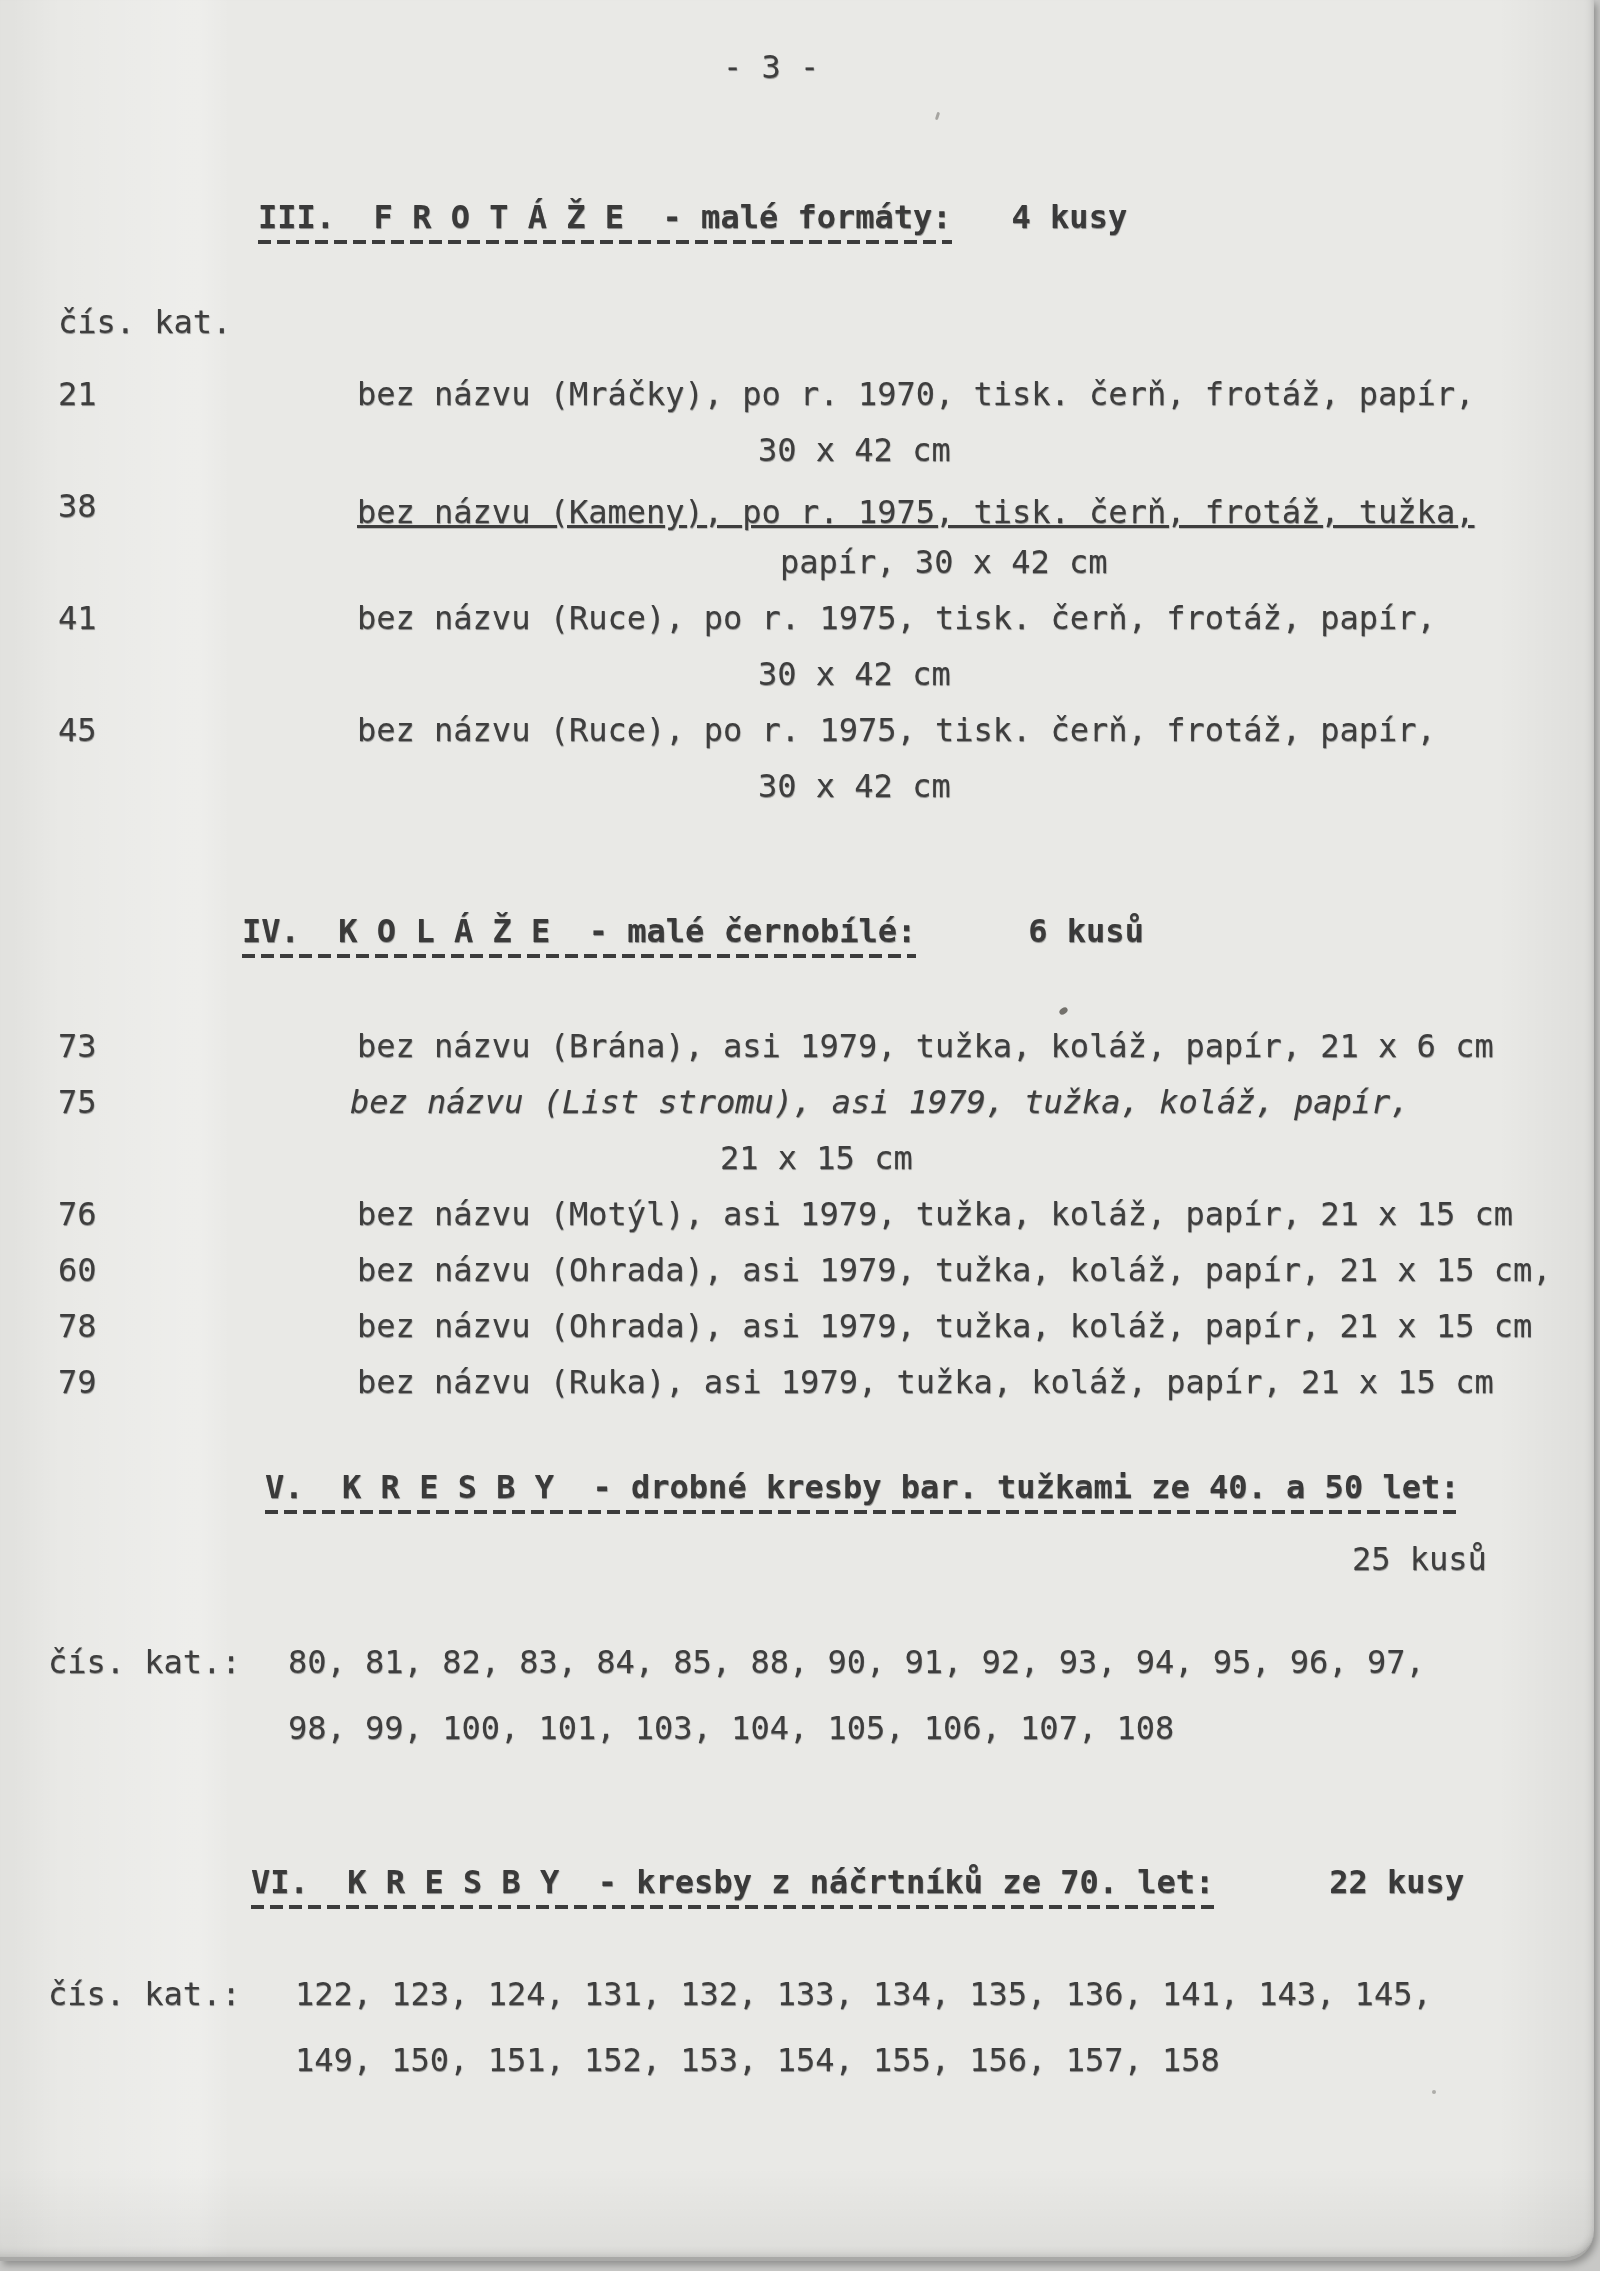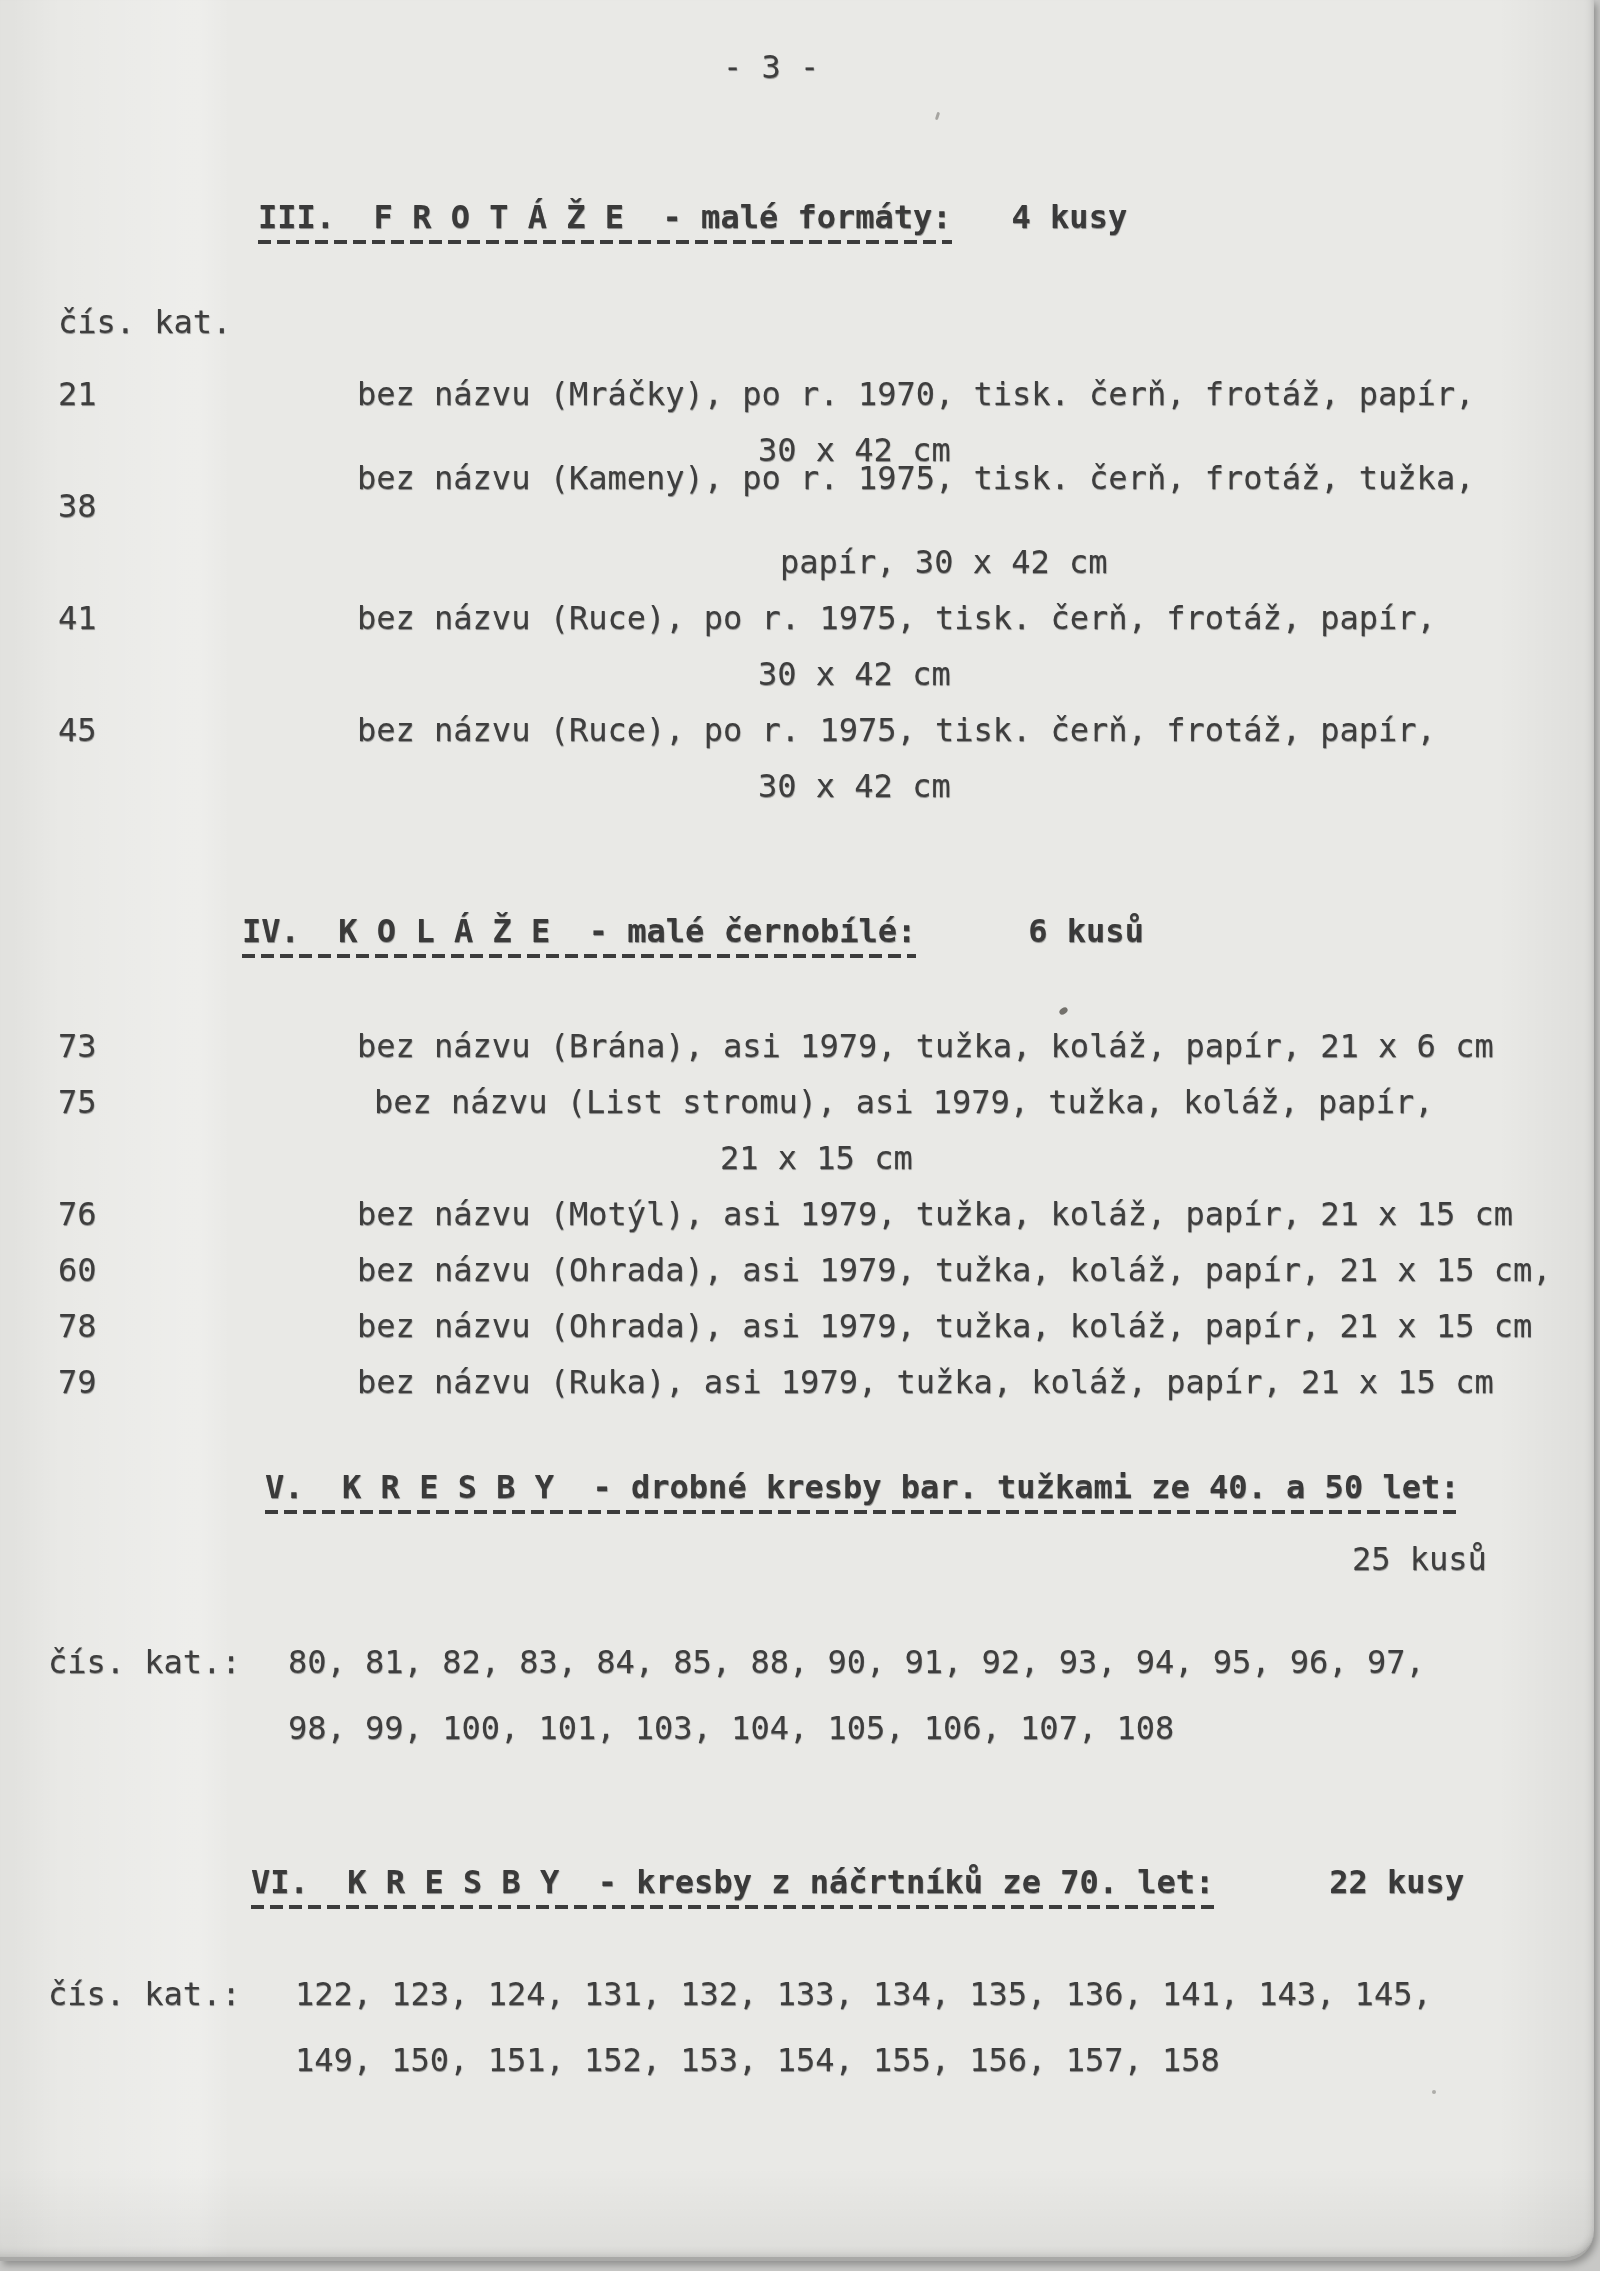--- a/index.html
+++ b/index.html
@@ -65,40 +65,40 @@
     <div>
       <div class="t hd" style="left:258px; top:201px;"><span class="underl">III.  F R O T Á Ž E  - malé formáty:</span><span class="cnt" style="margin-left:60px;">4 kusy</span></div>
 
       <div class="t" style="left:58px; top:306px;">čís. kat.</div>
 
       <div class="t" style="left:58px;  top:378px;">21</div>
       <div class="t" style="left:357px; top:378px;">bez názvu (Mráčky), po r. 1970, tisk. čerň, frotáž, papír,</div>
       <div class="t" style="left:758px; top:434px;">30 x 42 cm</div>
 
       <div class="t" style="left:58px;  top:490px;">38</div>
-      <div class="t" style="left:357px; top:462px;">bez názvu (Kameny), po r. 1975, tisk. čerň, frotáž, tužka,</div>
+      <div class="t" style="left:357px; top:496px;text-decoration:underline;">bez názvu (Kameny), po r. 1975, tisk. čerň, frotáž, tužka,</div>
       <div class="t" style="left:780px; top:546px;">papír, 30 x 42 cm</div>
 
       <div class="t" style="left:58px;  top:602px;">41</div>
       <div class="t" style="left:357px; top:602px;">bez názvu (Ruce), po r. 1975, tisk. čerň, frotáž, papír,</div>
       <div class="t" style="left:758px; top:658px;">30 x 42 cm</div>
 
       <div class="t" style="left:58px;  top:714px;">45</div>
       <div class="t" style="left:357px; top:714px;">bez názvu (Ruce), po r. 1975, tisk. čerň, frotáž, papír,</div>
       <div class="t" style="left:758px; top:770px;">30 x 42 cm</div>
     </div>
 
     <div>
       <div class="t hd" style="left:242px; top:915px;"><span class="underl">IV.  K O L Á Ž E  - malé černobílé:</span><span class="cnt" style="margin-left:112px;">6 kusů</span></div>
 
       <div class="t" style="left:58px;  top:1030px;">73</div>
       <div class="t" style="left:357px; top:1030px;">bez názvu (Brána), asi 1979, tužka, koláž, papír, 21 x 6 cm</div>
 
       <div class="t" style="left:58px;  top:1086px;">75</div>
-      <div class="t" style="left:374px; top:1086px;">bez názvu (List stromu), asi 1979, tužka, koláž, papír,</div>
+      <div class="t" style="left:350px; top:1086px;font-style:italic;">bez názvu (List stromu), asi 1979, tužka, koláž, papír,</div>
       <div class="t" style="left:720px; top:1142px;">21 x 15 cm</div>
 
       <div class="t" style="left:58px;  top:1198px;">76</div>
       <div class="t" style="left:357px; top:1198px;text-align:right;">bez názvu (Motýl), asi 1979, tužka, koláž, papír, 21 x 15 cm</div>
 
       <div class="t" style="left:58px;  top:1254px;">60</div>
       <div class="t" style="left:357px; top:1254px;">bez názvu (Ohrada), asi 1979, tužka, koláž, papír, 21 x 15 cm,</div>
 
       <div class="t" style="left:58px;  top:1310px;">78</div>
       <div class="t" style="left:357px; top:1310px;">bez názvu (Ohrada), asi 1979, tužka, koláž, papír, 21 x 15 cm</div>

